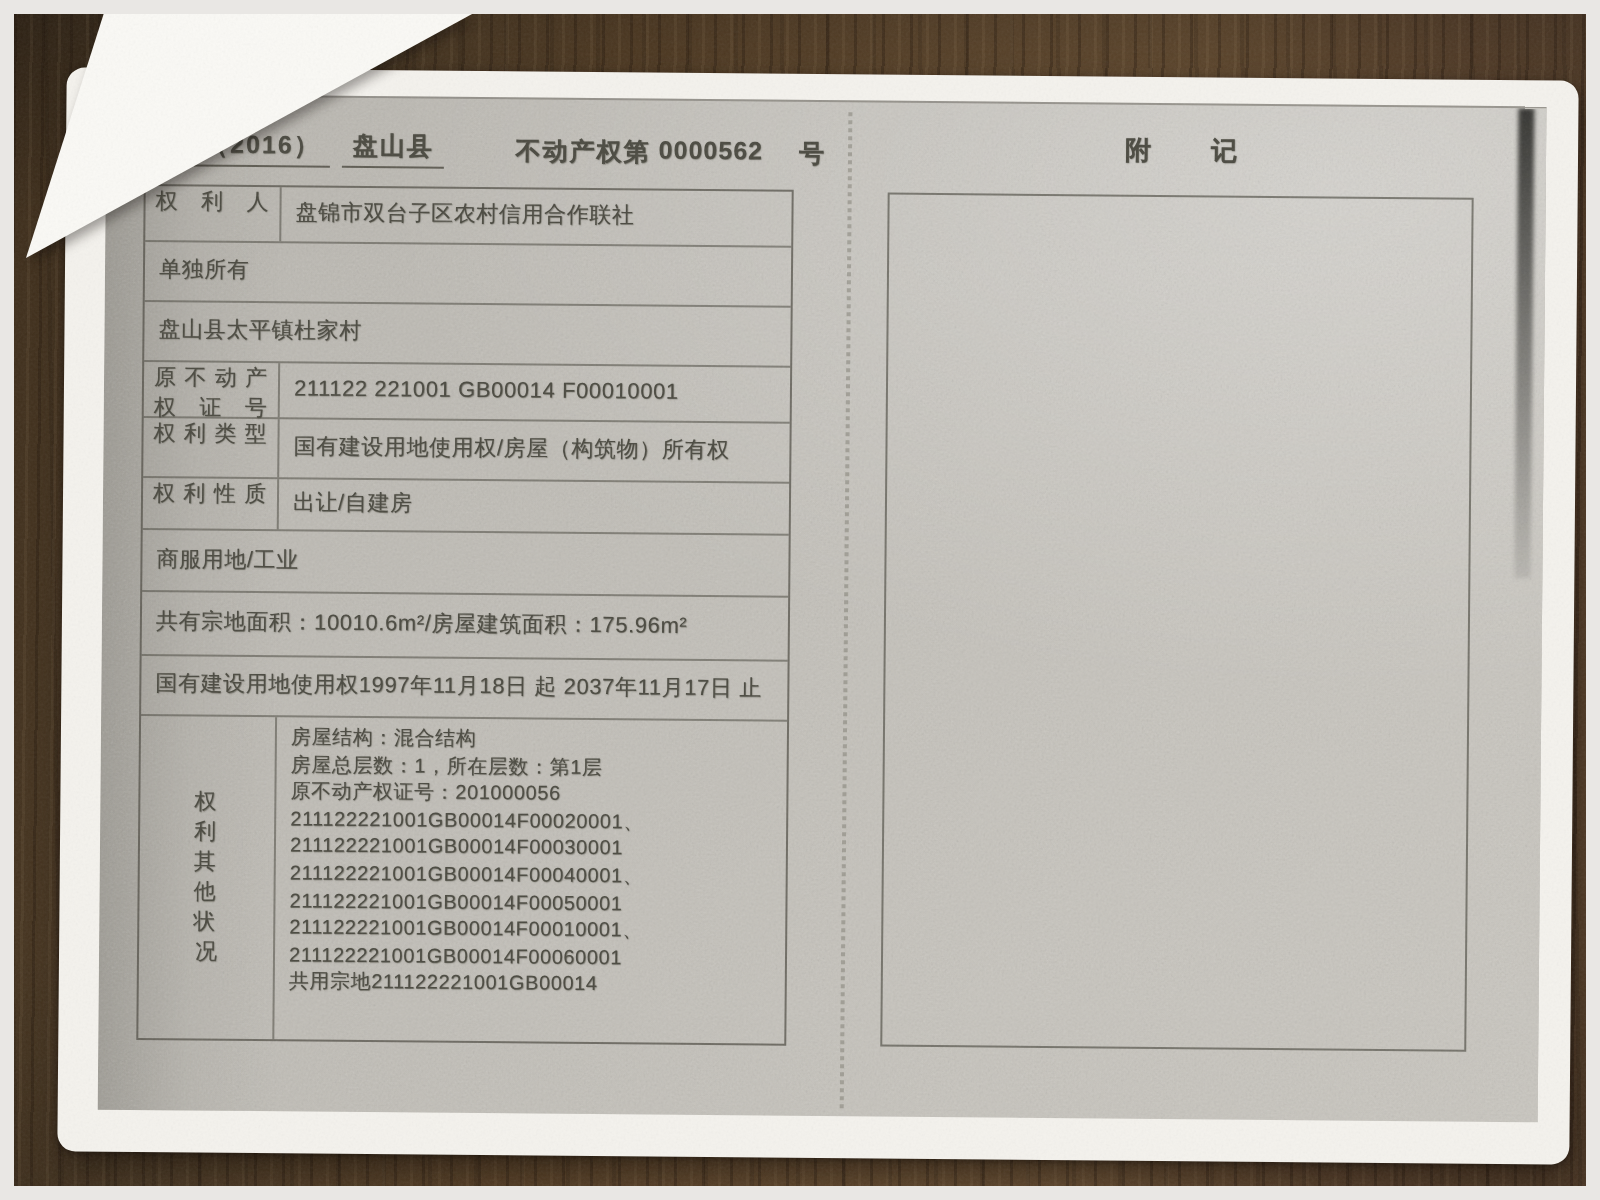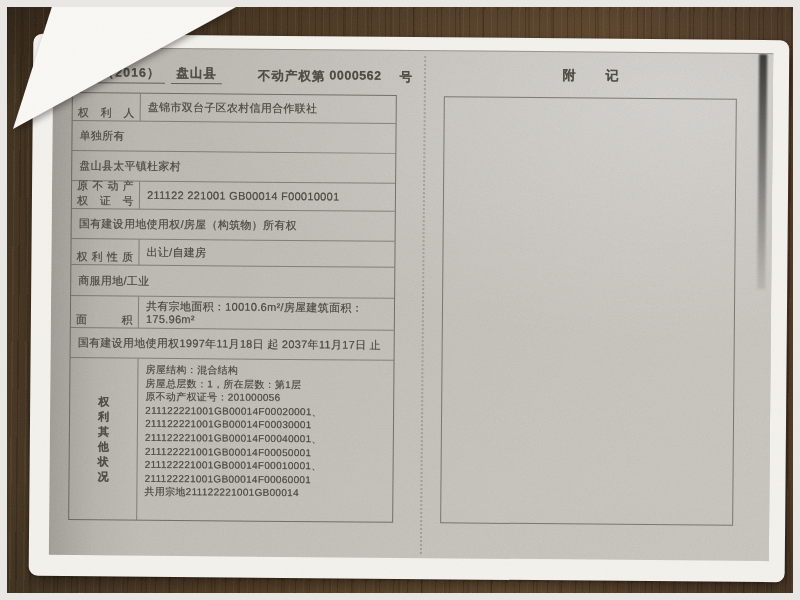--- a/index.html
+++ b/index.html
@@ -86,31 +86,31 @@
   .t-row:nth-child(3){height:30px}
   .t-row:nth-child(4){height:28px}
   .t-row:nth-child(5){height:30px}
   .t-row:nth-child(6){height:26px}
   .t-row:nth-child(7){height:31px}
   .t-row:nth-child(8){height:32px}
   .t-row:nth-child(9){height:30px}
   .t-row:nth-child(10){flex:1;border-bottom:none;}
   .t-lbl{
     width:68px;flex:0 0 68px;border-right:1px solid rgba(75,73,64,.55);
-    box-sizing:border-box;display:flex;align-items:flex-end;padding:0 5px;
+    box-sizing:border-box;display:flex;align-items:flex-start;padding:0 5px;
   }
   .t-lbl span{display:block;width:100%;text-align:justify;text-align-last:justify;letter-spacing:.5px;}
   .t-val{
     flex:1;display:flex;align-items:center;padding:1px 4px 1px 7px;
     line-height:13px;letter-spacing:.3px;white-space:pre-line;
   }
   .t-row.tall .t-lbl{align-items:center;}
   .t-row.tall .t-lbl span{
     width:13px;margin:0 auto;word-break:break-all;line-height:15px;
-    text-align:center;text-align-last:center;letter-spacing:0;font-weight:bold;
+    text-align:left;text-align-last:center;letter-spacing:0;
   }
   .t-row.tall .t-val{align-items:flex-start;padding-top:4px;font-size:10px;line-height:13.6px;}
   
   .corner{position:absolute;left:0;top:0;z-index:8;filter:drop-shadow(2px 3px 3px rgba(10,5,2,.38));}
 </style>
 </head>
 <body>
 
 <div class="photo">
   <div class="wood-streaks"></div>
@@ -157,35 +157,35 @@
         <div class="t-row">
           <div class="t-val">盘山县太平镇杜家村</div>
         </div>
         <div class="t-row">
           <div class="t-lbl">
               <span>原不动产权证号</span>
             </div>
           <div class="t-val">211122 221001 GB00014 F00010001</div>
         </div>
         <div class="t-row">
+          <div class="t-lbl">
+              <span>权利类型</span>
+            </div>
           <div class="t-val">国有建设用地使用权/房屋（构筑物）所有权</div>
         </div>
         <div class="t-row">
           <div class="t-lbl">
               <span>权利性质</span>
             </div>
           <div class="t-val">出让/自建房</div>
         </div>
         <div class="t-row">
           <div class="t-val">商服用地/工业</div>
         </div>
         <div class="t-row">
-          <div class="t-lbl">
-              <span>面积</span>
-            </div>
           <div class="t-val">共有宗地面积：10010.6m²/房屋建筑面积：175.96m²</div>
         </div>
         <div class="t-row">
           <div class="t-val">国有建设用地使用权1997年11月18日 起 2037年11月17日 止</div>
         </div>
         <div class="t-row tall">
           <div class="t-lbl">
               <span>权利其他状况</span>
             </div>
           <div class="t-val">房屋结构：混合结构

